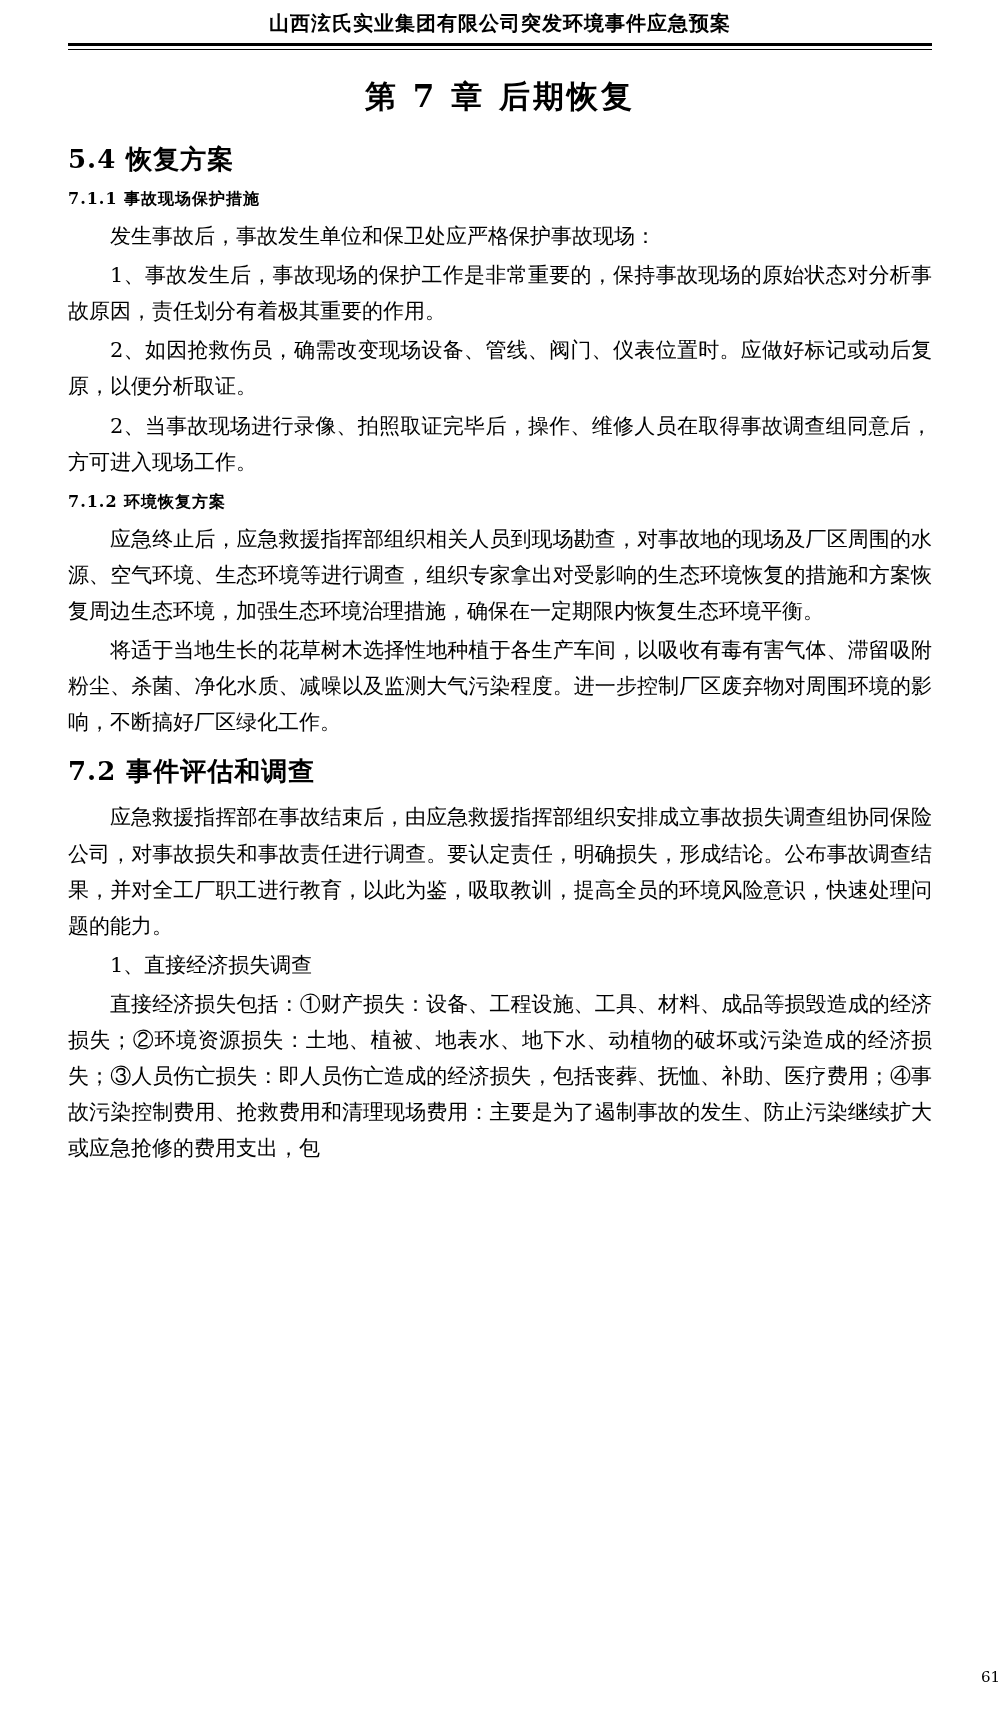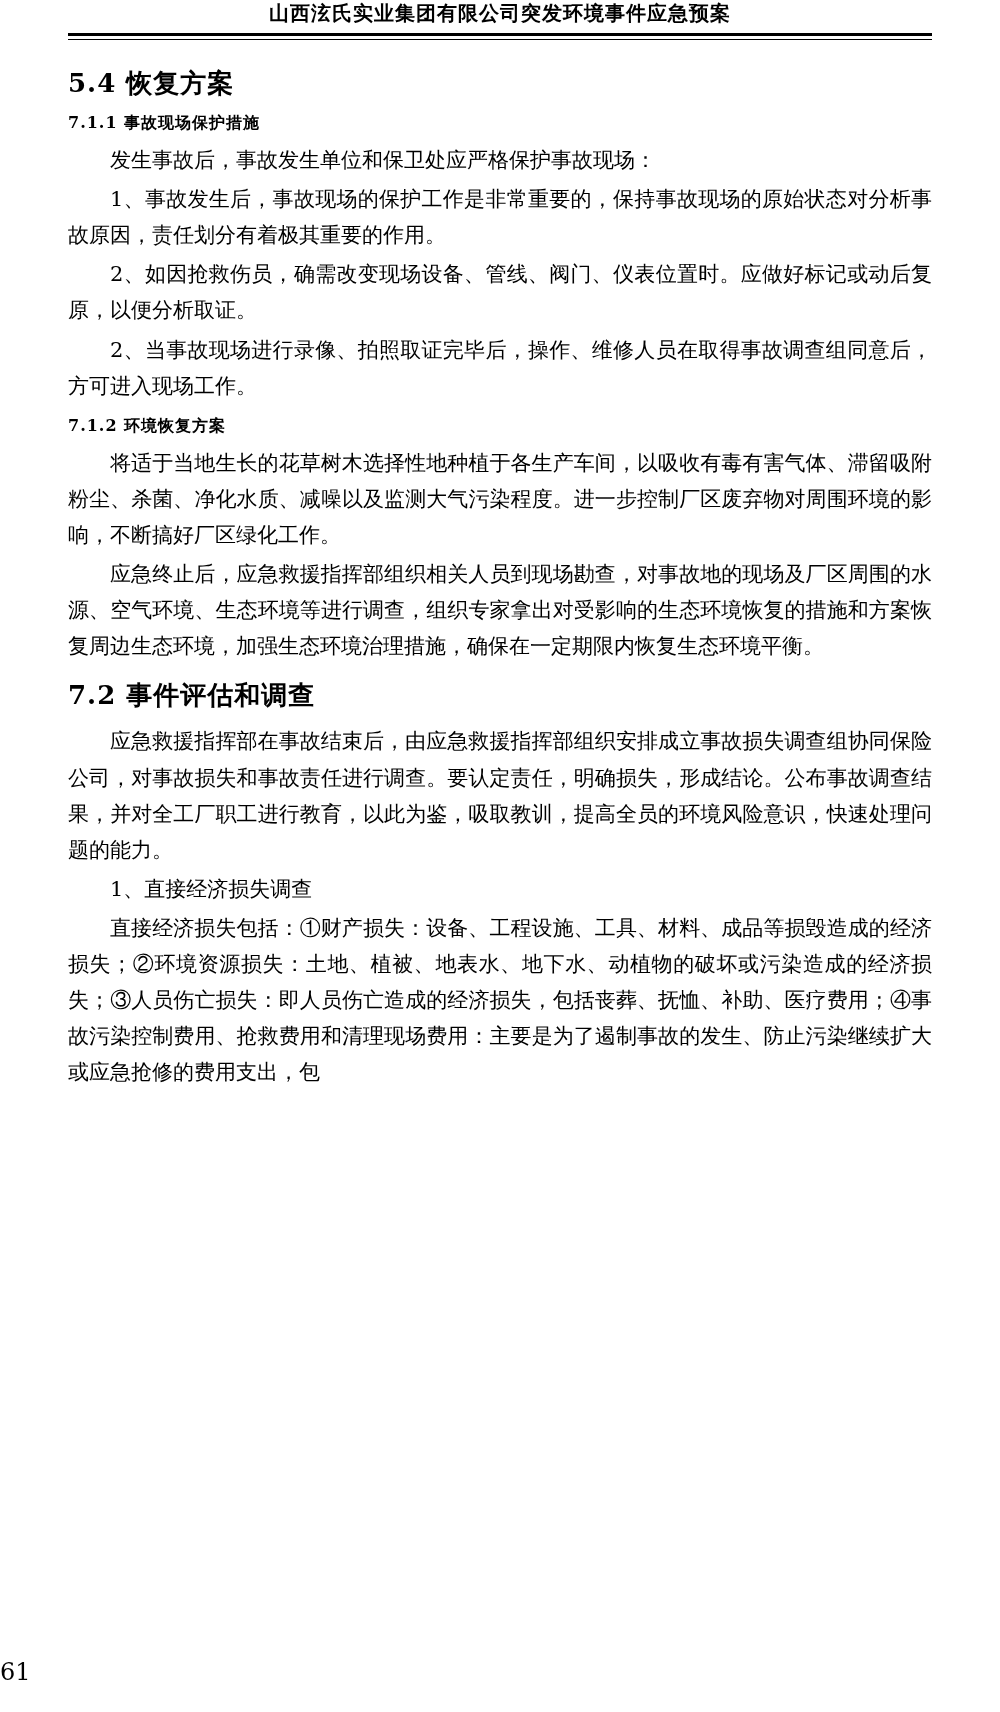--- a/index.html
+++ b/index.html
@@ -19,20 +19,21 @@
     height: 1712px;
     box-sizing: border-box;
     padding: 0 68px;
   }
   .header {
     text-align: center;
     font-family: "DejaVu Serif", "Liberation Serif", serif;
     font-weight: bold;
     font-size: 20px;
     letter-spacing: 1px;
+    padding-top: 10px;
     padding-bottom: 6px;
   }
   .header-rule {
     border: 0;
     border-top: 3px solid #000;
     border-bottom: 1px solid #000;
     height: 3px;
     margin: 0 0 26px 0;
     padding: 0;
   }
@@ -61,44 +62,45 @@
     margin: 3px 0 2px 0;
     text-align: justify;
     text-justify: inter-ideograph;
     text-indent: 2em;
   }
   .footer {
     position: absolute;
     left: 0;
     right: 0;
     bottom: 26px;
-    text-align: left;
-    font-size: 24px;
+    text-align: right;
+    font-size: 15px;
   }
 </style>
 </head>
 <body>
 
 <div class="page">
 
   <div class="header">山西泫氏实业集团有限公司突发环境事件应急预案</div>
   <hr class="header-rule">
 
+  <h1 class="chapter">第 7 章  后期恢复</h1>
 
   <h2 class="sec">5.4 恢复方案</h2>
 
   <h3 class="subsec">7.1.1 事故现场保护措施</h3>
   <p class="body">发生事故后，事故发生单位和保卫处应严格保护事故现场：</p>
   <p class="body">1、事故发生后，事故现场的保护工作是非常重要的，保持事故现场的原始状态对分析事故原因，责任划分有着极其重要的作用。</p>
   <p class="body">2、如因抢救伤员，确需改变现场设备、管线、阀门、仪表位置时。应做好标记或动后复原，以便分析取证。</p>
   <p class="body">2、当事故现场进行录像、拍照取证完毕后，操作、维修人员在取得事故调查组同意后，方可进入现场工作。</p>
 
   <h3 class="subsec">7.1.2 环境恢复方案</h3>
+  <p class="body">应急终止后，应急救援指挥部组织相关人员到现场勘查，对事故地的现场及厂区周围的水源、空气环境、生态环境等进行调查，组织专家拿出对受影响的生态环境恢复的措施和方案恢复周边生态环境，加强生态环境治理措施，确保在一定期限内恢复生态环境平衡。</p>
   <p class="body">将适于当地生长的花草树木选择性地种植于各生产车间，以吸收有毒有害气体、滞留吸附粉尘、杀菌、净化水质、减噪以及监测大气污染程度。进一步控制厂区废弃物对周围环境的影响，不断搞好厂区绿化工作。</p>
-  <p class="body">应急终止后，应急救援指挥部组织相关人员到现场勘查，对事故地的现场及厂区周围的水源、空气环境、生态环境等进行调查，组织专家拿出对受影响的生态环境恢复的措施和方案恢复周边生态环境，加强生态环境治理措施，确保在一定期限内恢复生态环境平衡。</p>
 
   <h2 class="sec">7.2 事件评估和调查</h2>
   <p class="body">应急救援指挥部在事故结束后，由应急救援指挥部组织安排成立事故损失调查组协同保险公司，对事故损失和事故责任进行调查。要认定责任，明确损失，形成结论。公布事故调查结果，并对全工厂职工进行教育，以此为鉴，吸取教训，提高全员的环境风险意识，快速处理问题的能力。</p>
   <p class="body">1、直接经济损失调查</p>
   <p class="body">直接经济损失包括：①财产损失：设备、工程设施、工具、材料、成品等损毁造成的经济损失；②环境资源损失：土地、植被、地表水、地下水、动植物的破坏或污染造成的经济损失；③人员伤亡损失：即人员伤亡造成的经济损失，包括丧葬、抚恤、补助、医疗费用；④事故污染控制费用、抢救费用和清理现场费用：主要是为了遏制事故的发生、防止污染继续扩大或应急抢修的费用支出，包</p>
 
   <div class="footer">61</div>
 </div>
 
 </body></html>

